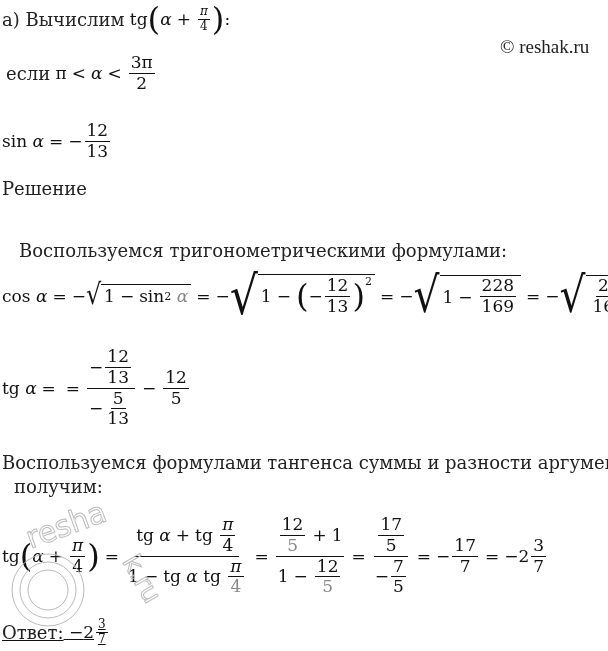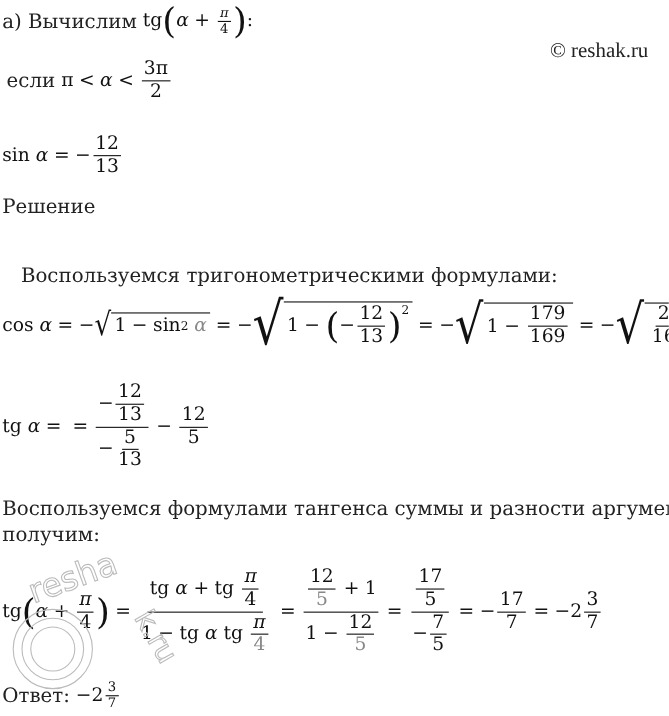--- a/index.html
+++ b/index.html
@@ -100,21 +100,21 @@
     </span>
   </span>
   <span class="op">=</span>
   <span>−</span>
   <span class="sqrt">
     <span class="rad" style="font-size:2.4em;">√</span>
     <span class="under">
       <span>1</span>
       <span class="op">−</span>
       <span class="frac">
-        <span class="num">179</span>
+        <span class="num">228</span>
         <span class="den">169</span>
       </span>
     </span>
   </span>
   <span class="op">=</span>
   <span>−</span>
   <span class="sqrt">
     <span class="rad" style="font-size:2.4em;">√</span>
     <span class="under">
       <span class="frac">
@@ -144,21 +144,21 @@
         </span></span>
   </span>
   <span class="op">−</span>
   <span class="frac">
     <span class="num">12</span>
     <span class="den">5</span>
   </span>
 </div>
 
 <div class="abs txt" style="left:2px;top:452px;">Воспользуемся формулами тангенса суммы и разности аргумента, и</div>
-<div class="abs txt" style="left:2px;top:476px;">получим:</div>
+<div class="abs txt" style="left:14px;top:476px;">получим:</div>
 
 <div class="abs math" style="left:2px;top:508px;height:96px;">
   <span>tg</span>
   <span class="paren">(</span>
   <span class="it">α</span>
   <span class="op">+</span>
   <span class="frac">
     <span class="num it">π</span>
     <span class="den">4</span>
   </span>
@@ -216,21 +216,21 @@
   </span>
   <span class="op">=</span>
   <span>−</span>
     <span>2</span>
   <span class="frac">
     <span class="num" style="border:none;">3</span>
     <span class="den" style="border-top:1px solid #111;">7</span>
   </span>
 </div>
 
-<div class="abs math" style="left:2px;top:614px;height:36px;">
+<div class="abs math" style="left:2px;top:614px;height:36px;text-decoration:underline;">
   <span class="txt">Ответ:</span>&nbsp;
   <span>−</span><span>2</span>
   <span class="frac sm">
     <span class="num" style="border:none;">3</span>
     <span class="den" style="border-top:1px solid #111;">7</span>
   </span>
 </div>
 
 <svg class="watermark" viewBox="0 0 180 140">
   <g fill="none" stroke="#bbb" stroke-width="1">

